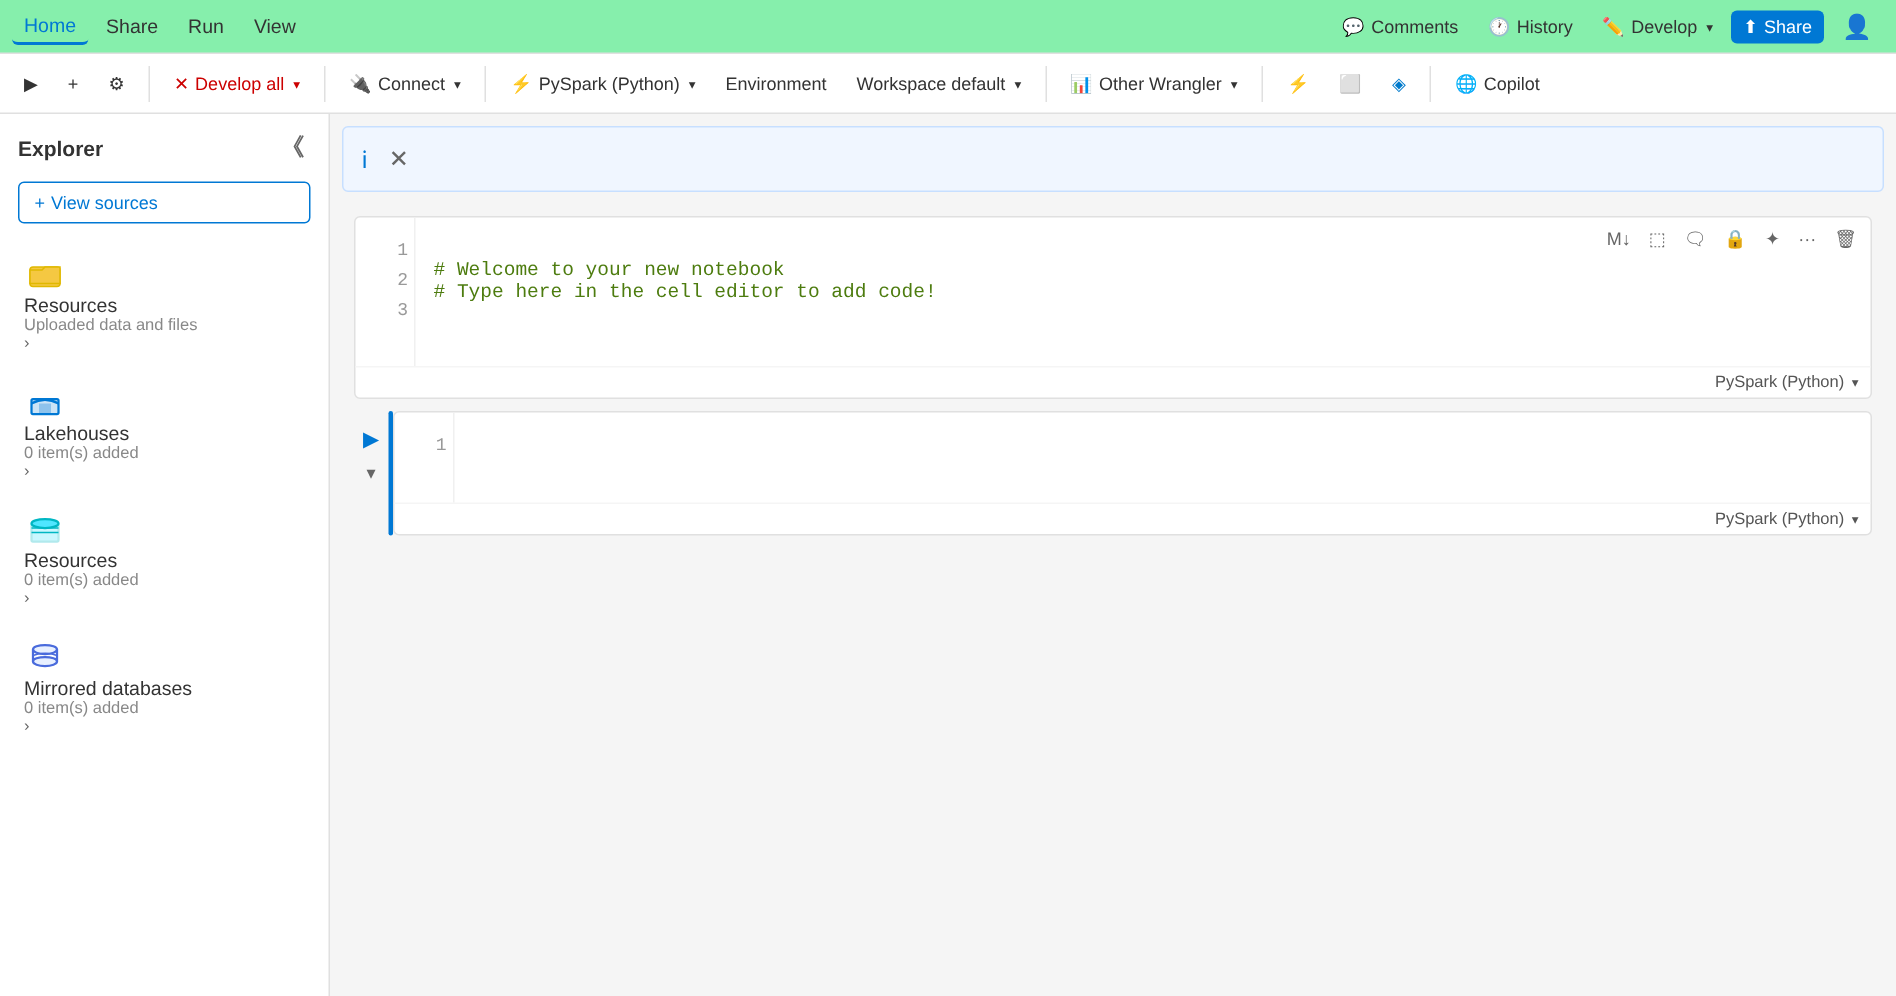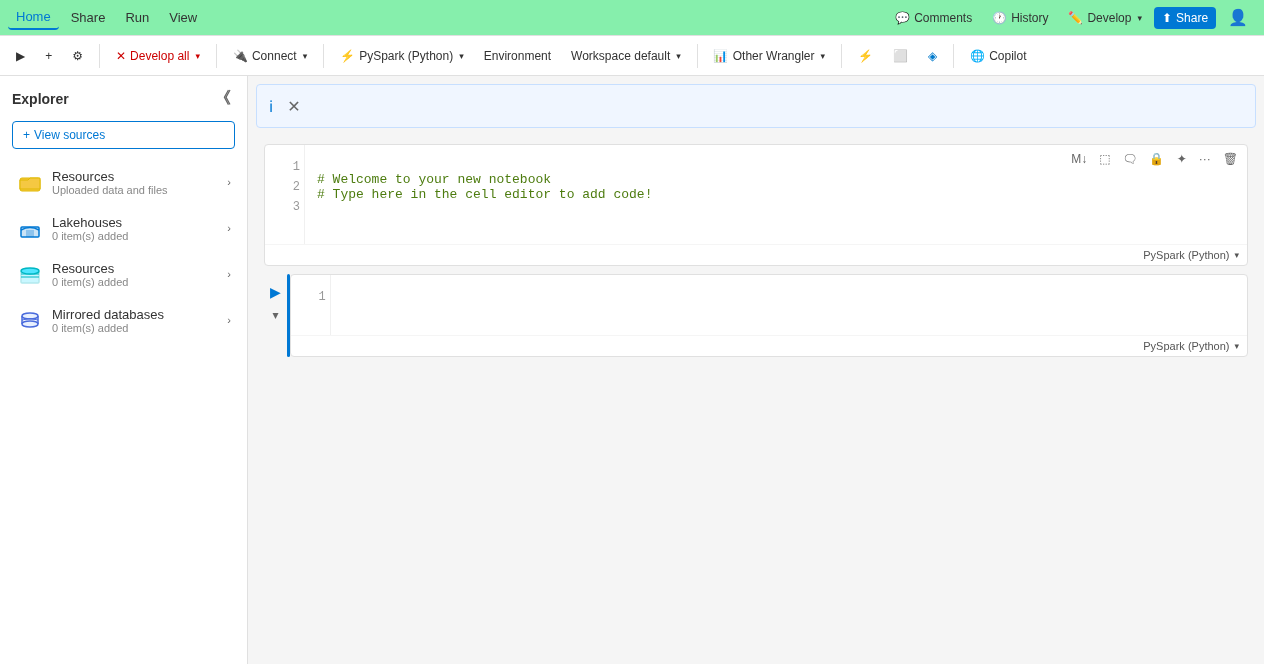--- a/index.html
+++ b/index.html
@@ -33,40 +33,40 @@
     .dropdown-arrow { font-size: 9px; margin-left: 2px; }
     .toolbar-btn.highlighted {
       background: #0078d4; color: #fff; border-radius: 4px;
     }
 
     
     .main { display: flex; flex: 1; overflow: hidden; }
 
     
     .sidebar {
-      width: 248px; background: #fff; border-right: 1px solid #e0e0e0;
+      width: 220px; background: #fff; border-right: 1px solid #e0e0e0;
       display: flex; flex-direction: column; overflow: hidden; flex-shrink: 0;
     }
     .sidebar-header {
       display: flex; align-items: center; justify-content: space-between;
       padding: 10px 12px; font-size: 14px; font-weight: 600;
     }
     .sidebar-collapse-btn {
       cursor: pointer; color: #666; font-size: 16px; padding: 2px 4px;
     }
     .add-datasource-btn {
       display: flex; align-items: center; gap: 4px;
       margin: 0 12px 10px; padding: 6px 10px;
       border: 1px solid #0078d4; color: #0078d4;
       border-radius: 4px; cursor: pointer; font-size: 12px; background: #fff;
     }
 
     .sidebar-item {
-      display: flex; align-items: center;
-      padding: 8px 12px; cursor: pointer; border-radius: 4px; margin: 1px 4px;
+      display: flex; align-items: flex-start;
+      padding: 8px 12px; cursor: pointer; border-radius: 4px; margin: 1px 4px; flex-direction: column;
     }
     .sidebar-item-icon {
       width: 28px; height: 28px; display: flex; align-items: center; justify-content: center;
       margin-right: 8px; flex-shrink: 0;
     }
     .sidebar-item-text { flex: 1; }
     .sidebar-item-title { font-size: 13px; font-weight: 500; }
     .sidebar-item-subtitle { font-size: 11px; color: #888; }
     .sidebar-item-chevron { color: #666; font-size: 11px; }
 

